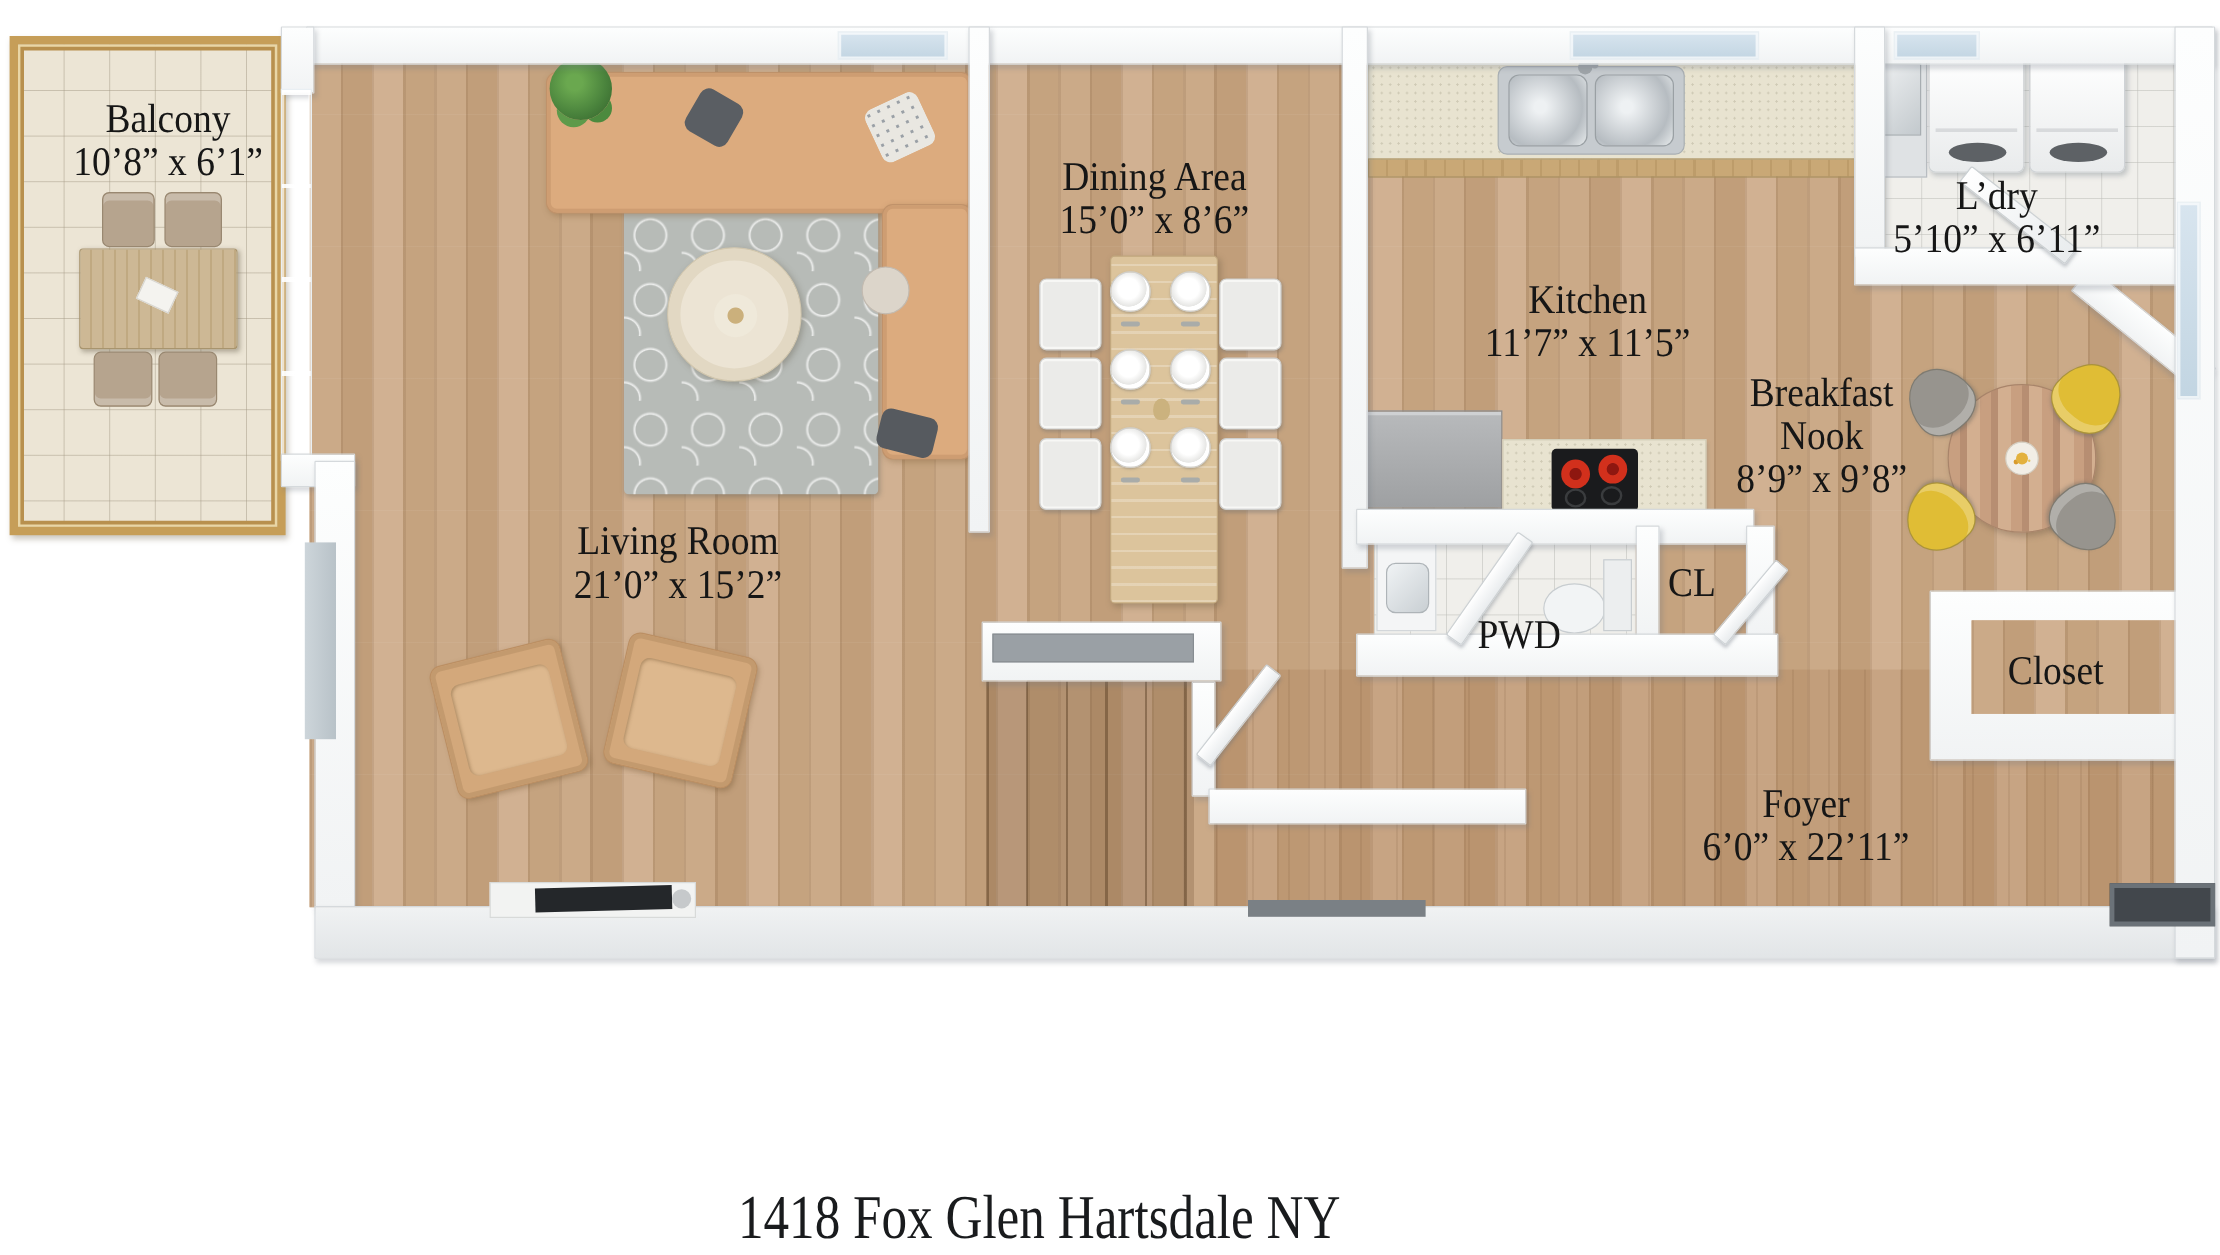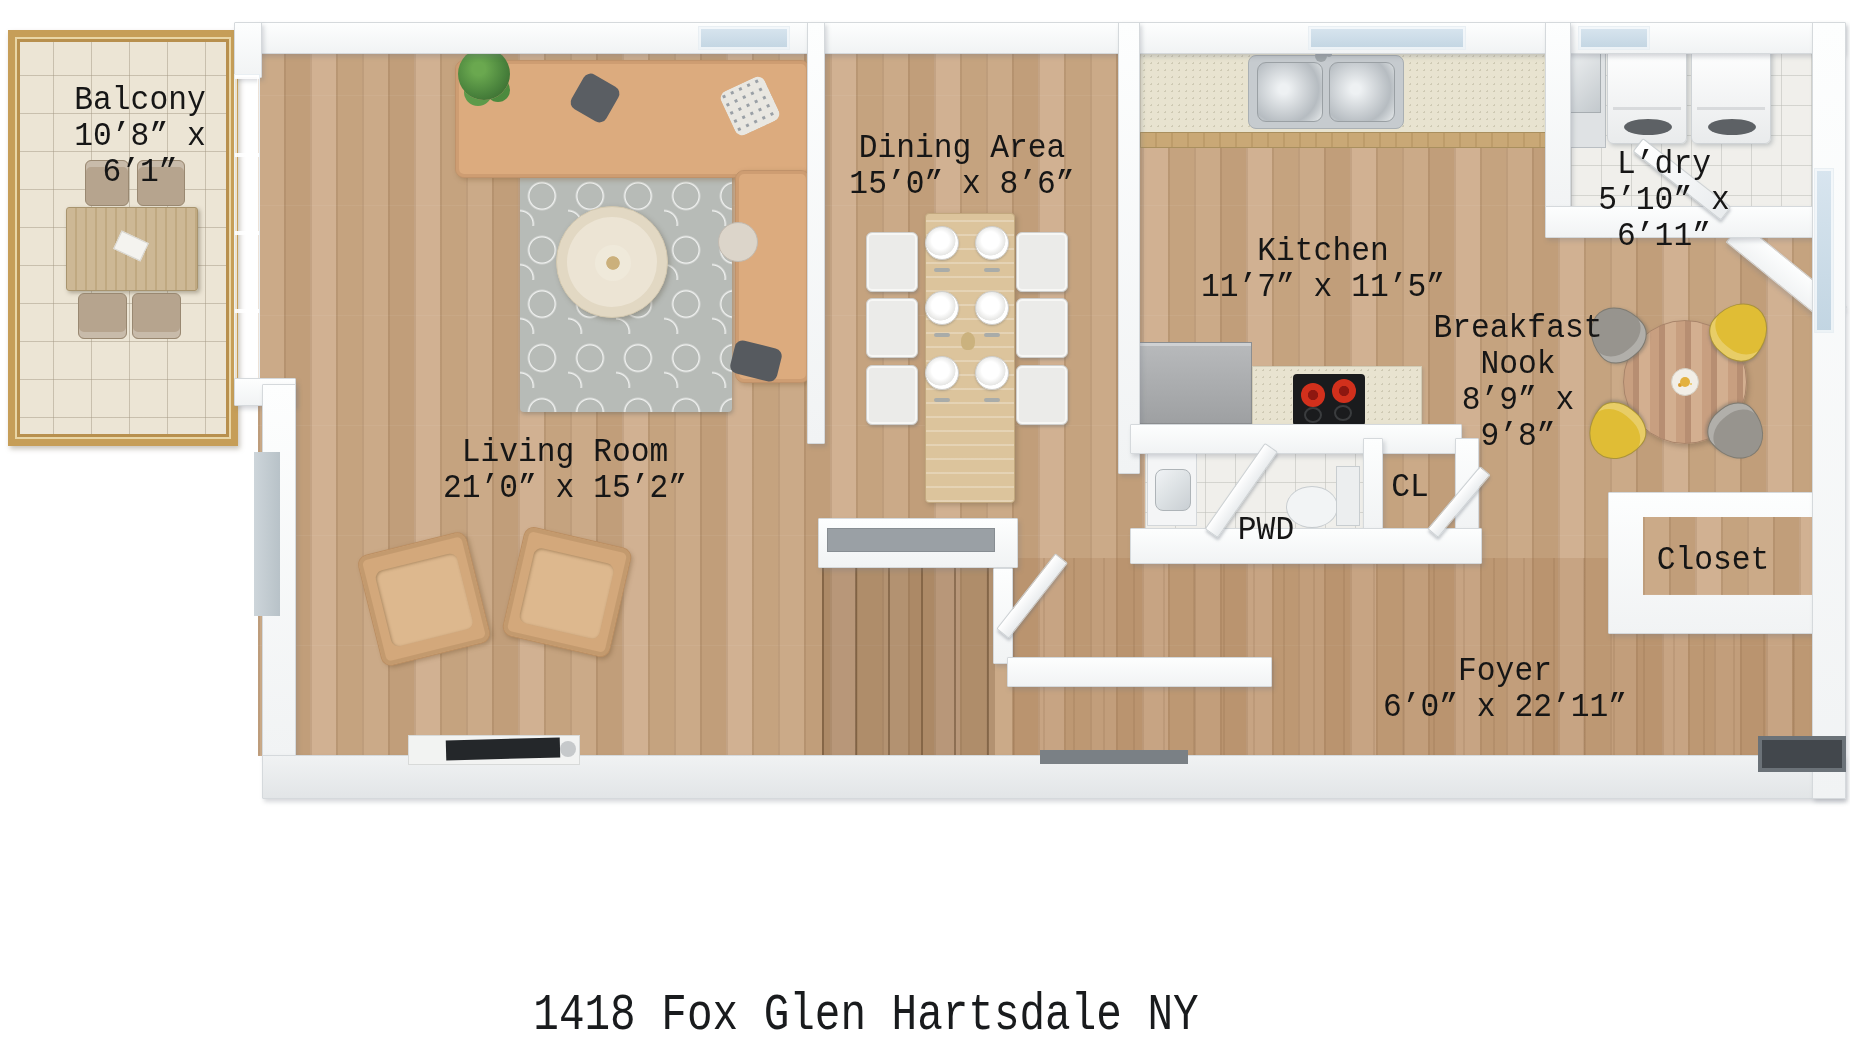--- a/index.html
+++ b/index.html
@@ -1,17 +1,17 @@
 <!DOCTYPE html>
 <html><head>
 <meta charset="utf-8">
 <style>
   html,body{margin:0;padding:0;background:#ffffff;}
   #stage{position:relative;width:1850px;height:1046px;background:#ffffff;overflow:hidden;
-         font-family:Liberation Mono, monospace;}
+         font-family:Liberation Serif, serif;}
   #stage *{position:absolute;box-sizing:border-box;}
 
   
   .wood{background-color:#c7a583;background-image:
       repeating-linear-gradient(90deg, rgba(96,62,32,0.12) 0 2px, rgba(0,0,0,0) 2px 26px),
       repeating-linear-gradient(0deg, rgba(255,255,255,0.05) 0 1px, rgba(0,0,0,0) 1px 110px),
       repeating-linear-gradient(90deg,#cbaa88 0 26px,#c19e7a 26px 52px,#d1b192 52px 78px,#c5a37f 78px 104px);}
   .tint-foyer{background:rgba(148,98,54,0.16);background-image:
       repeating-linear-gradient(90deg, rgba(96,62,32,0.10) 0 2px, rgba(0,0,0,0) 2px 30px);}
   .stairs{background:rgba(105,70,40,0.24);background-image:

